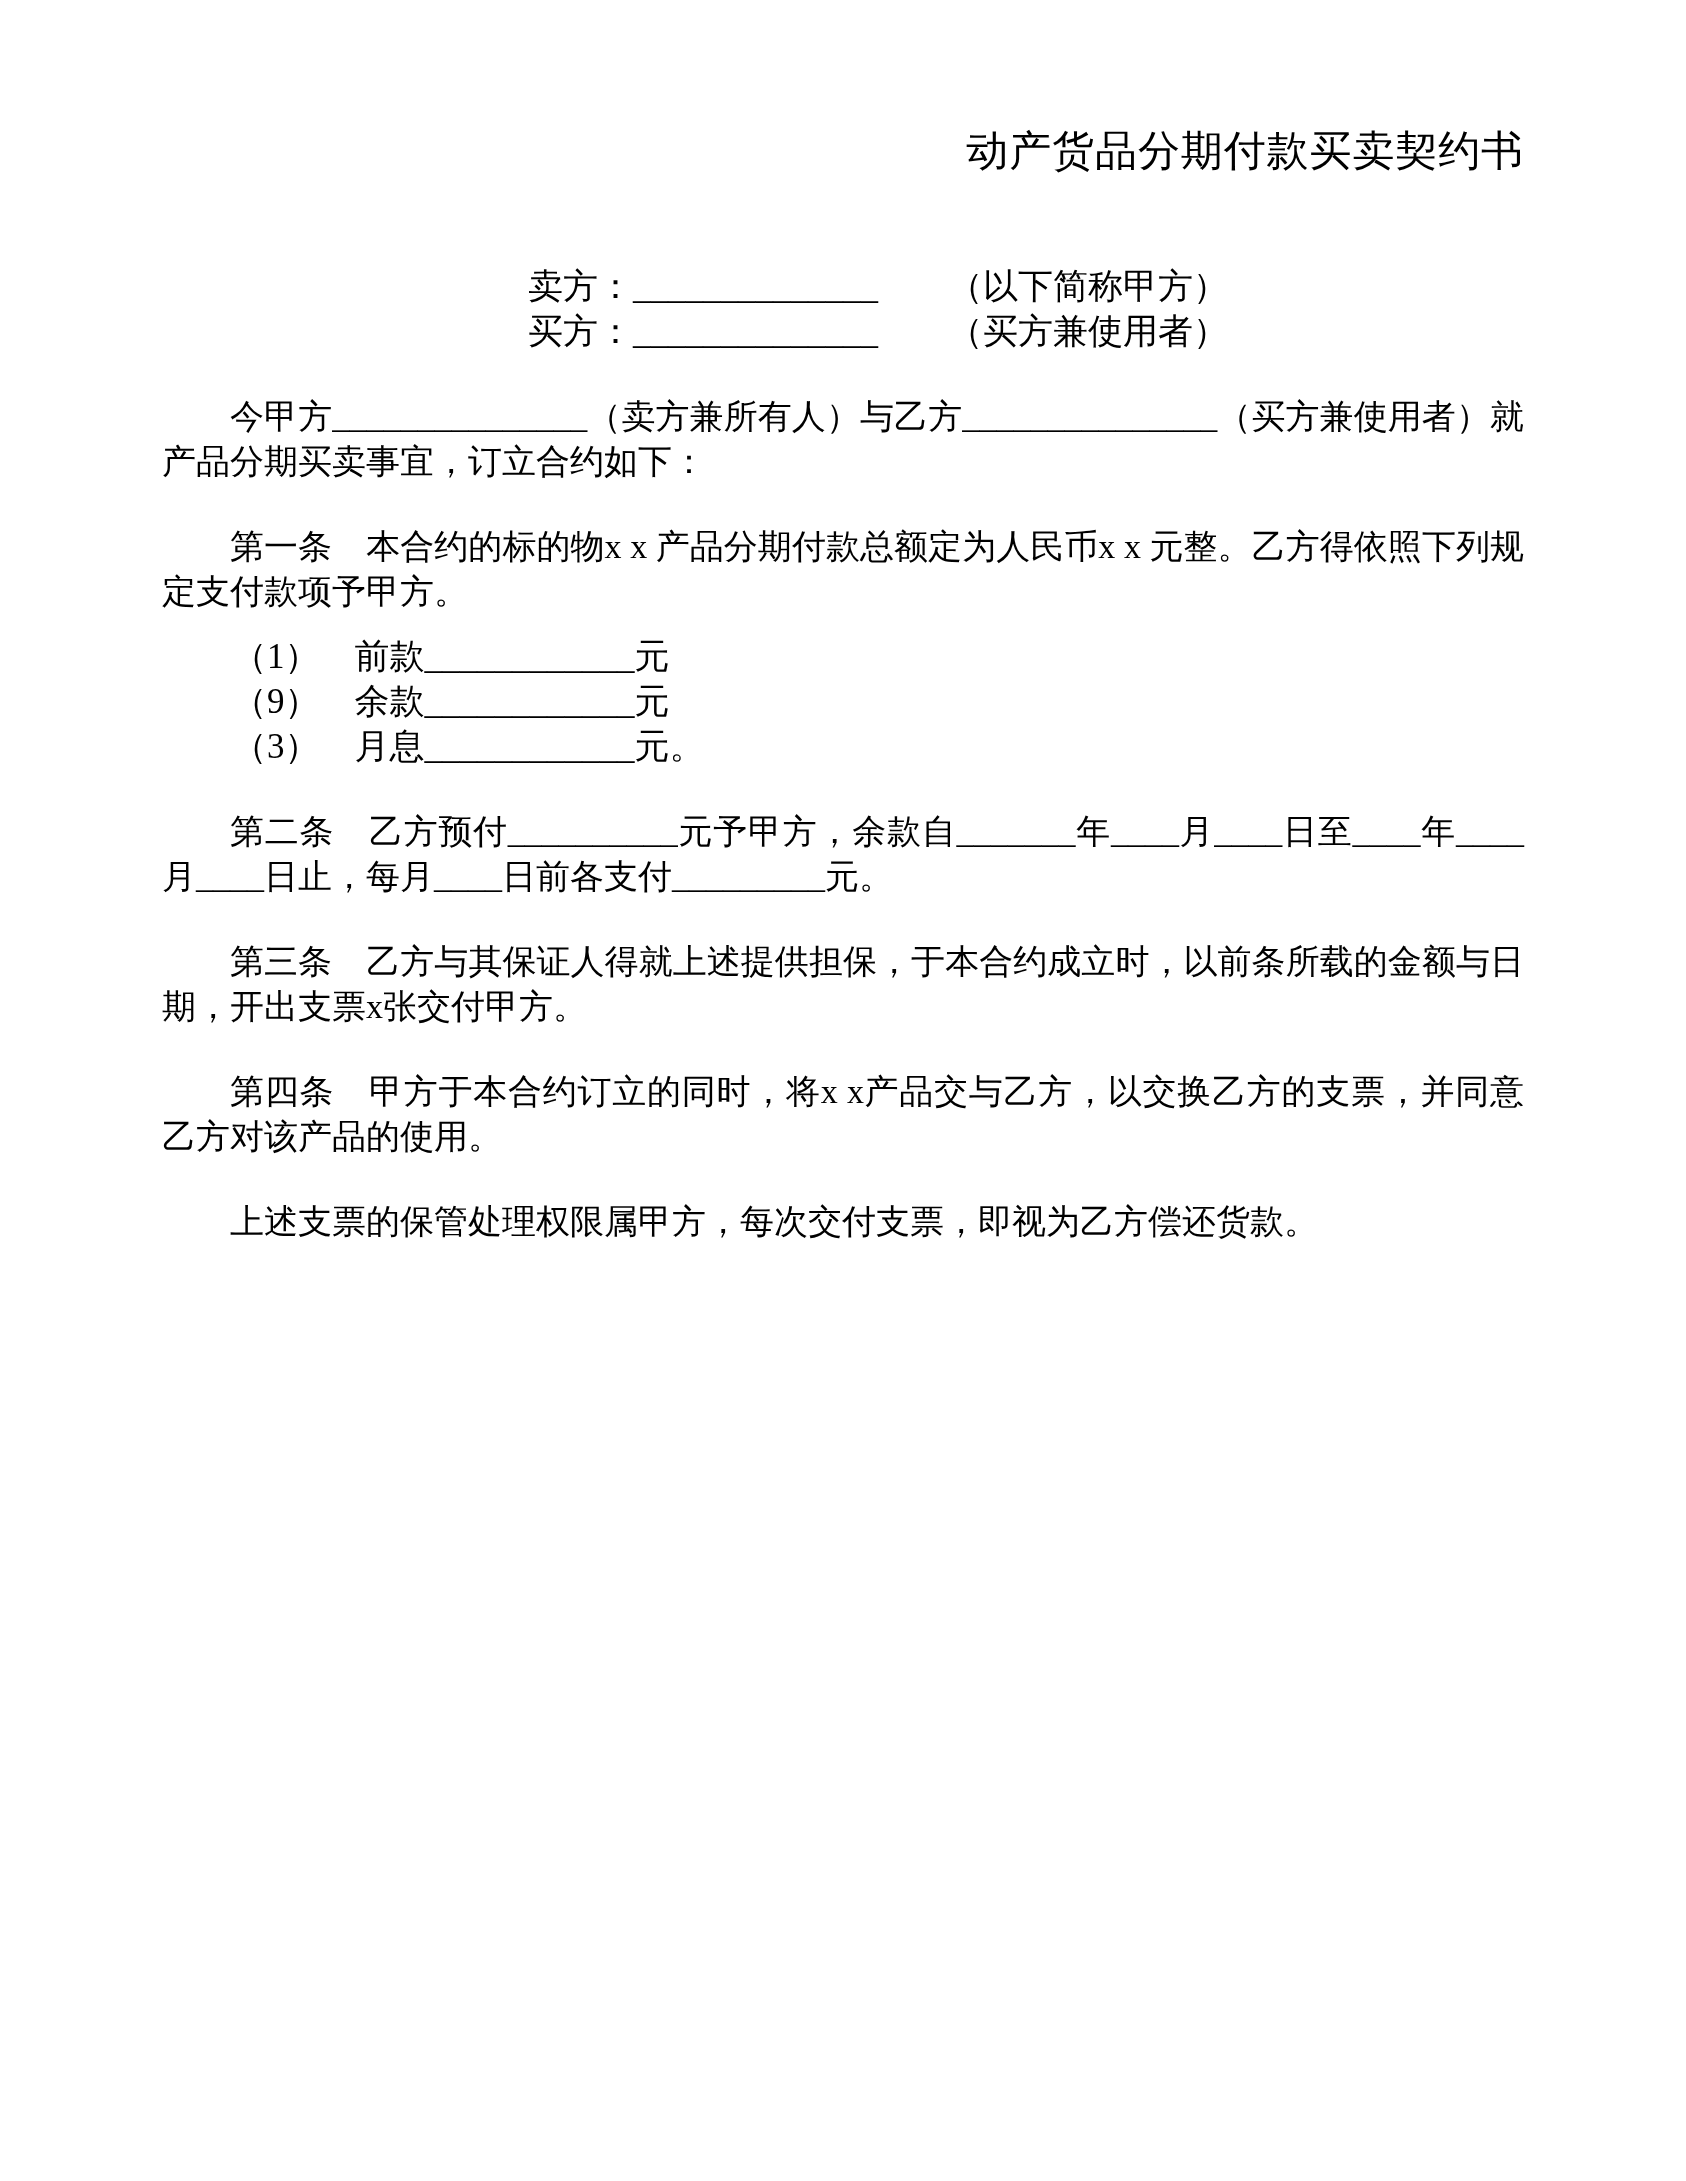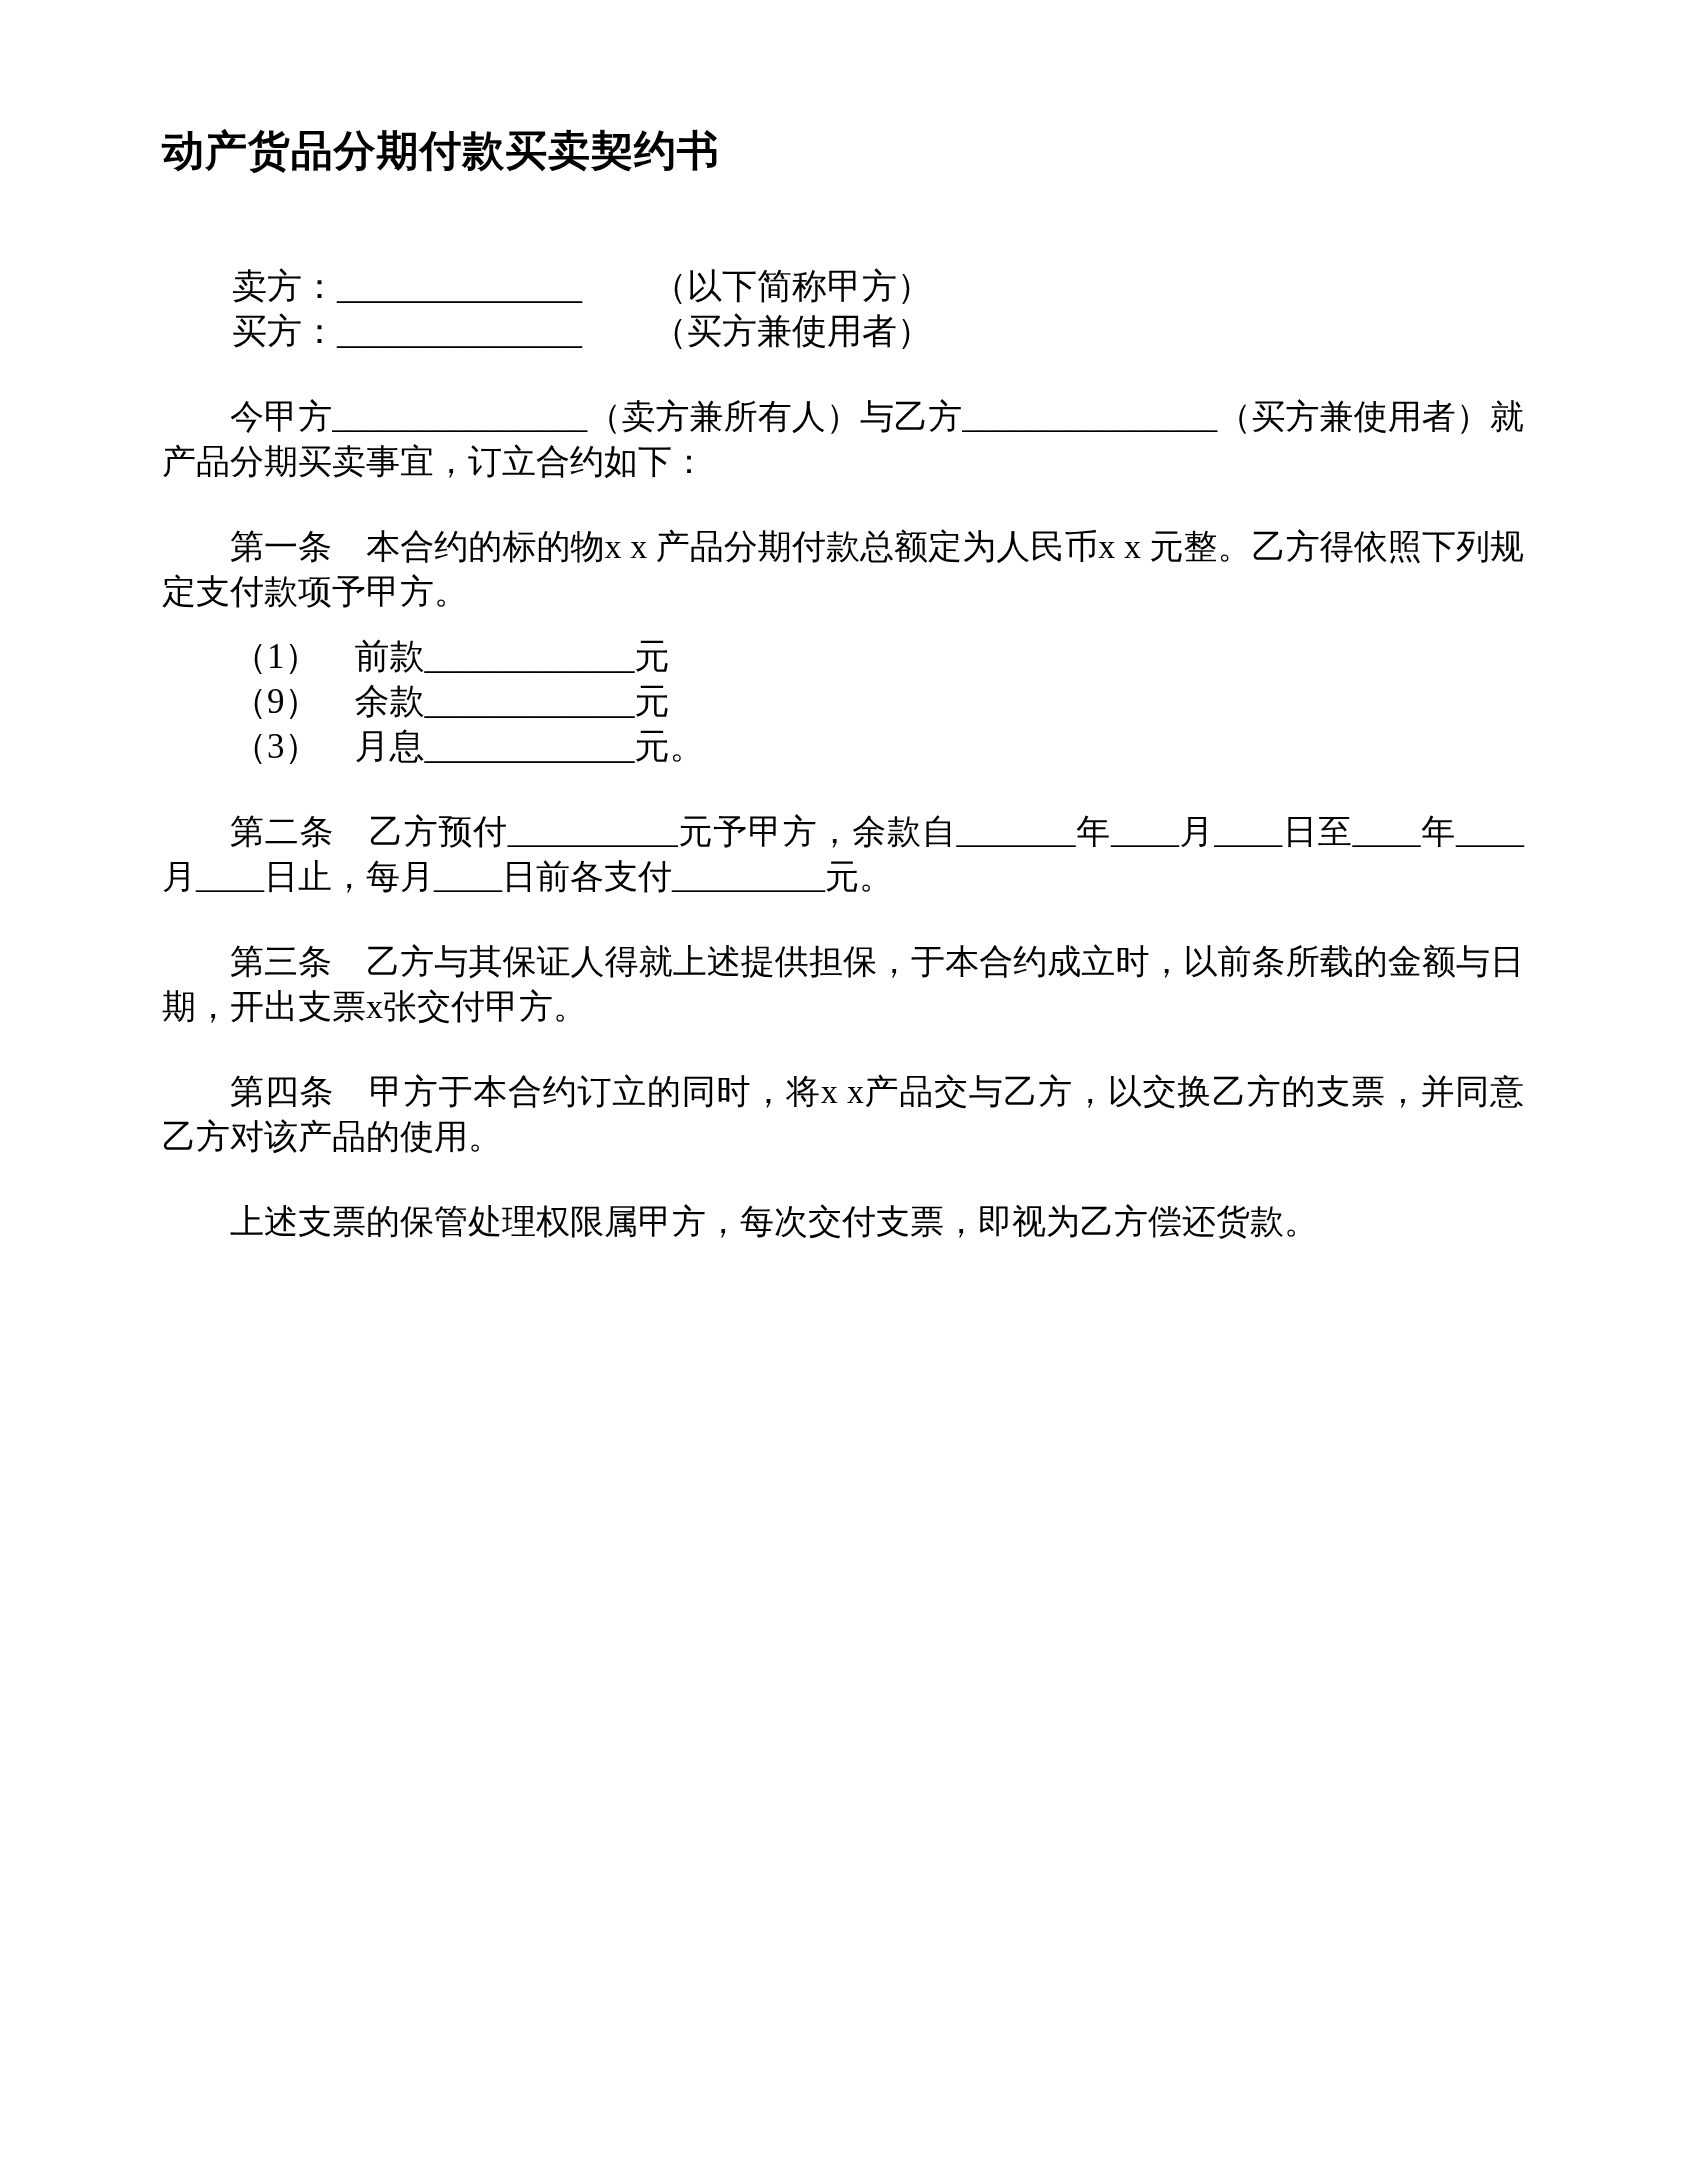--- a/index.html
+++ b/index.html
@@ -11,27 +11,27 @@
     height: 2182px;
     background: #ffffff;
     color: #000000;
     font-family: "Liberation Serif", "DejaVu Serif", serif;
     padding: 125px 162px 0 162px;
     overflow: hidden;
   }
 
   .title {
     font-size: 42px;
-    font-weight: bold;
-    text-align: left;
+    font-weight: normal;
+    text-align: right;
     line-height: 53px;
     letter-spacing: 0.9px;
   }
 
-  .parties { margin-top: 86px; }
+  .parties { margin-top: 86px; text-align: center; }
 
   .party {
     font-size: 35px;
     line-height: 45px;
     text-indent: 2em;
     white-space: nowrap;
   }
 
   .para {
     font-size: 34px;

